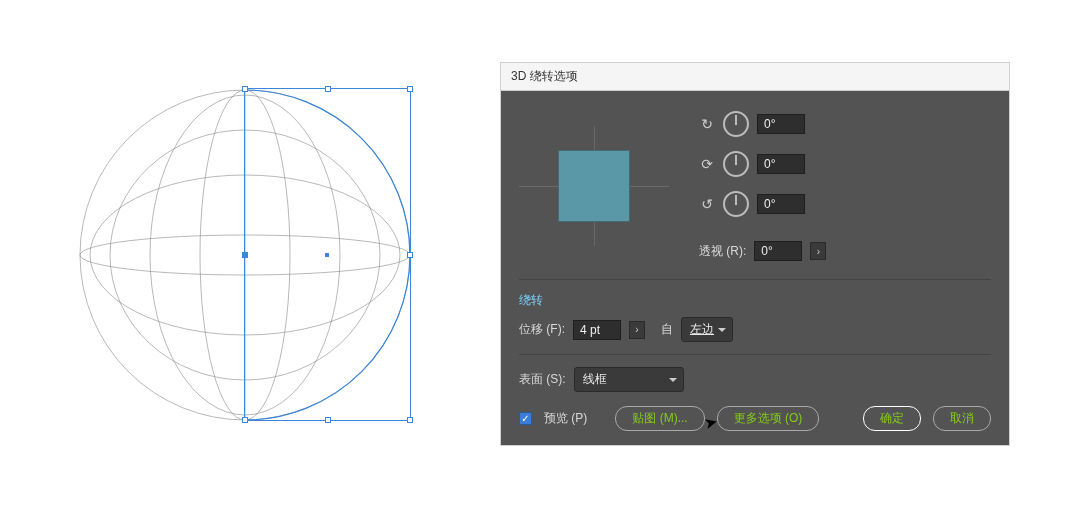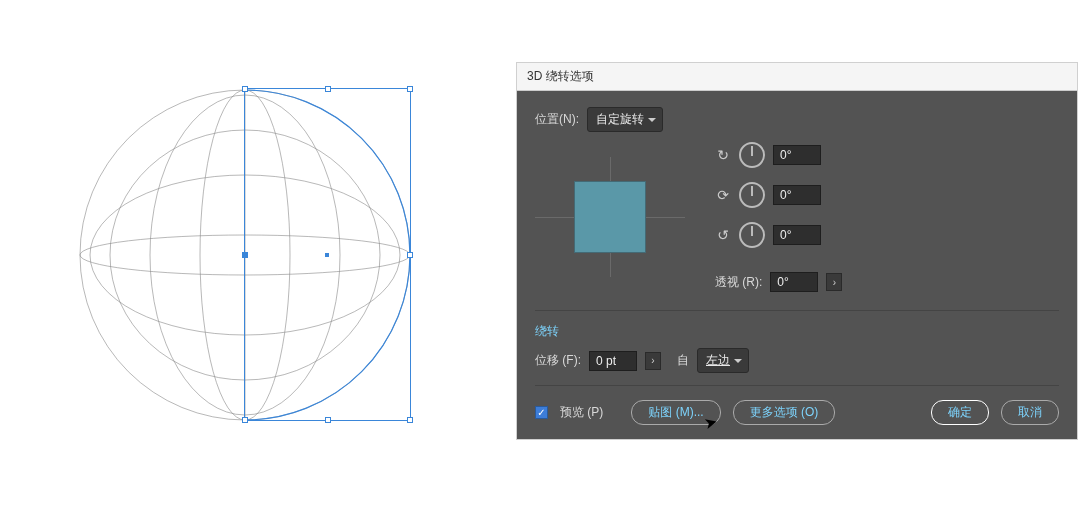--- a/index.html
+++ b/index.html
@@ -33,23 +33,23 @@
   }
   .anchor-pt {
     position: absolute;
     width: 4px; height: 4px;
     background: #3a86d9;
   }
 
   
   .dialog {
     position: absolute;
-    left: 516px;
+    left: 500px;
     top: 62px;
-    width: 562px;
+    width: 510px;
     background: #535353;
     border: 1px solid #d0d0d0;
     color: #d8d8d8;
   }
   .dialog-title {
     background: #f5f5f5;
     color: #333;
     padding: 5px 10px;
     font-size: 12px;
     border-bottom: 1px solid #ccc;
@@ -167,21 +167,21 @@
     border: 1px solid #2a5a9a;
     display: inline-flex;
     align-items: center; justify-content: center;
     color: #fff; font-size: 10px;
     cursor: pointer;
   }
   .pill-btn {
     border: 1px solid #aaa;
     border-radius: 12px;
     padding: 3px 16px;
-    color: #7dd3fc;
+    color: #84cc16;
     cursor: pointer;
     background: transparent;
     font-size: 12px;
   }
   .pill-btn.primary { border-color: #fff; }
   .cursor-pointer-icon {
     position: absolute;
     left: 704px; top: 413px;
     color: #000;
     font-size: 16px;
@@ -219,26 +219,20 @@
     <div class="handle" style="right:-3px; top:50%; margin-top:-3px;"></div>
     <div class="anchor-pt" style="left:-2px; top:164px;"></div>
     <div class="anchor-pt" style="left:80px; top:164px;"></div>
   </div>
 </div>
 
 <div class="dialog">
   <div class="dialog-title">3D 绕转选项</div>
   <div class="dialog-body">
 
-    <div class="row">
-      <span class="label">位置(N):</span>
-      <div class="select">
-        <span>自定旋转</span>
-      </div>
-    </div>
 
     <div class="preview-3d">
       <div class="cube-preview">
         <div class="cube-face"></div>
       </div>
       <div class="rot-stack">
         <div class="dial-row">
           <span class="axis-icon">↻</span>
           <div class="dial"></div>
           <div class="value-box">0°</div>
@@ -261,30 +255,36 @@
       </div>
     </div>
 
     <hr class="sep">
 
     <div class="sect-title">绕转</div>
 
 
     <div class="row">
       <span class="label">位移 (F):</span>
-      <div class="value-box">0 pt</div>
+      <div class="value-box">4 pt</div>
       <div class="step-btn">›</div>
       <span class="label" style="margin-left:8px;">自</span>
       <div class="select" style="min-width:50px;text-decoration:underline;">
         <span>左边</span>
       </div>
     </div>
 
     <hr class="sep">
 
+    <div class="row">
+      <span class="label">表面 (S):</span>
+      <div class="select" style="min-width:110px;">
+        <span>线框</span>
+      </div>
+    </div>
 
     <div class="dlg-footer">
       <div class="check">✓</div>
       <span class="label">预览 (P)</span>
       <div style="flex:0 0 4px;"></div>
       <div class="pill-btn">贴图 (M)...</div>
       <div class="pill-btn">更多选项 (O)</div>
       <div style="flex:1"></div>
       <div class="pill-btn primary">确定</div>
       <div class="pill-btn">取消</div>

